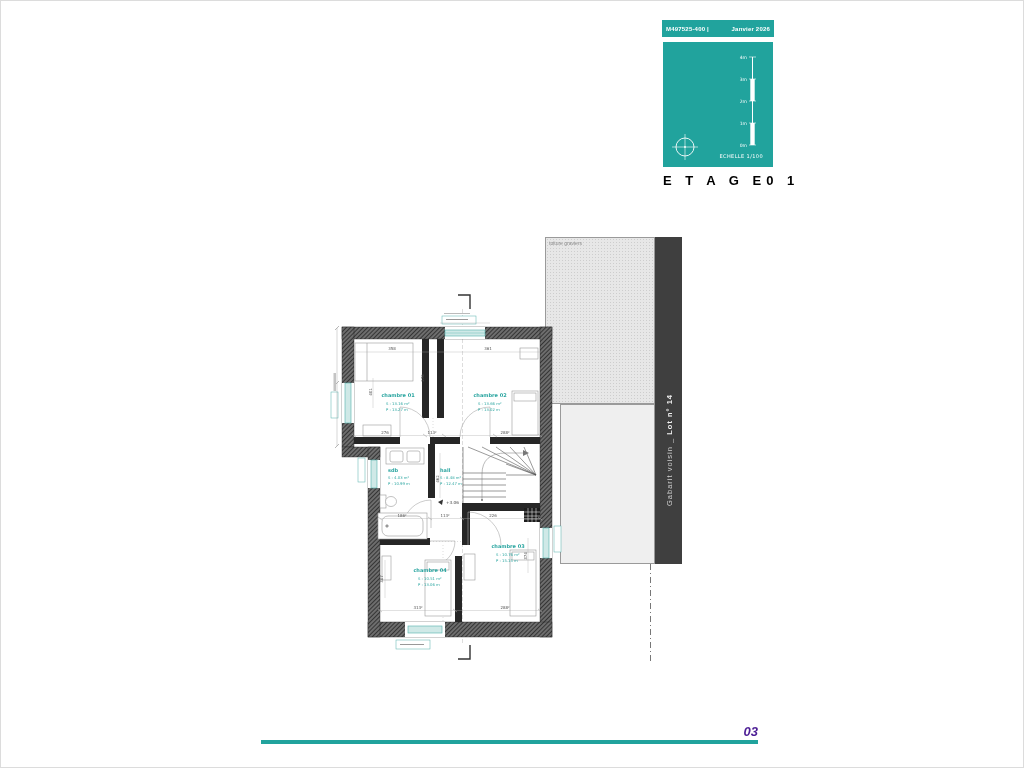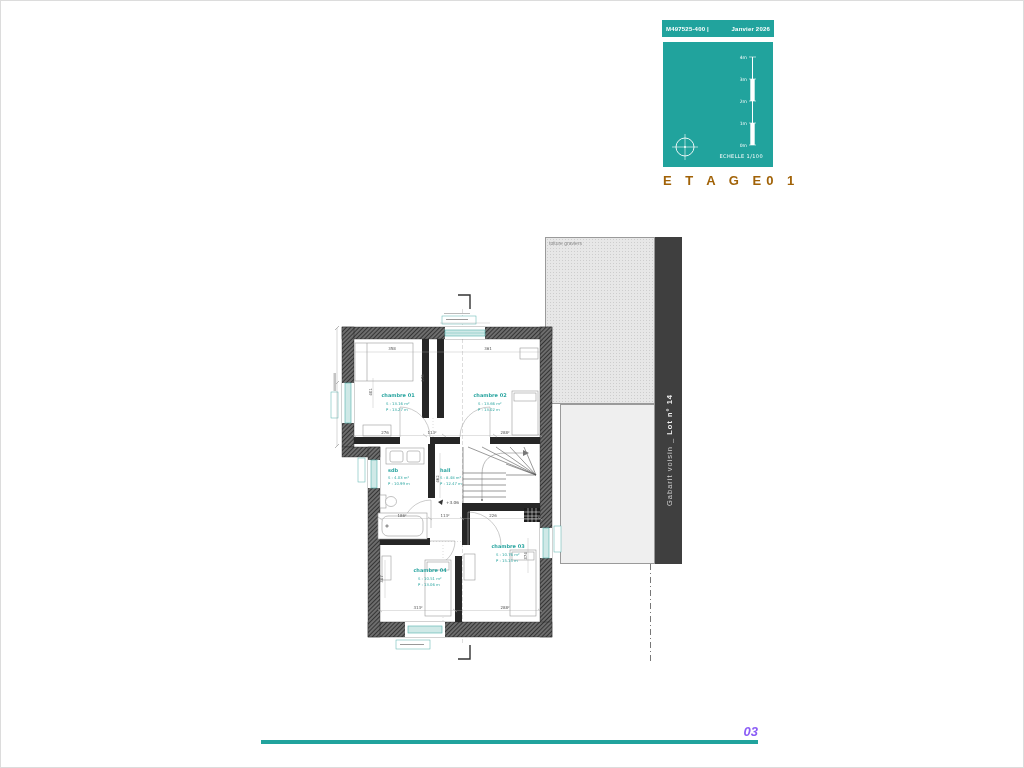--- a/index.html
+++ b/index.html
@@ -77,21 +77,21 @@
     <g stroke="#fff" fill="none">
       <circle cx="22" cy="105" r="9" stroke-width="0.9"></circle>
       <line x1="9" y1="105" x2="35" y2="105" stroke-width="0.6"></line>
       <line x1="22" y1="92" x2="22" y2="118" stroke-width="0.6"></line>
       <circle cx="22" cy="105" r="0.9" fill="#fff" stroke="none"></circle>
     </g>
     <text x="100" y="116" fill="#fff" font-size="5" text-anchor="end" letter-spacing="0.4">ECHELLE  1/100</text>
   </svg>
 </div>
 
-<div class="etage-title" style="color:#a16207;">
+<div class="etage-title" style="color:#000000;">
   <span>E T A G E</span>
   <span>0 1</span>
 </div>
 
 <div class="roof-area">
   <span class="roof-label">toiture graviers</span>
 </div>
 <div class="terrace-area"></div>
 <div class="dark-band">
   <span class="vtext"><span>Gabarit voisin _ </span><b>Lot n° 14</b></span>
@@ -357,13 +357,13 @@
     <g>
       <text x="100" y="284" font-size="5" font-weight="bold" text-anchor="middle">chambre 04</text>
       <text x="88" y="292" font-size="3.8">S : 10.51 m²</text>
       <text x="88" y="298" font-size="3.8">P : 13.06 m</text>
     </g>
   </g>
 </svg>
 </div>
 
 <div class="footer-rule" style="background:#21a39d;"></div>
-<div class="page-num" style="color:#8b5cf6;">03</div>
+<div class="page-num" style="color:#4c1d95;">03</div>
 
 </body></html>

